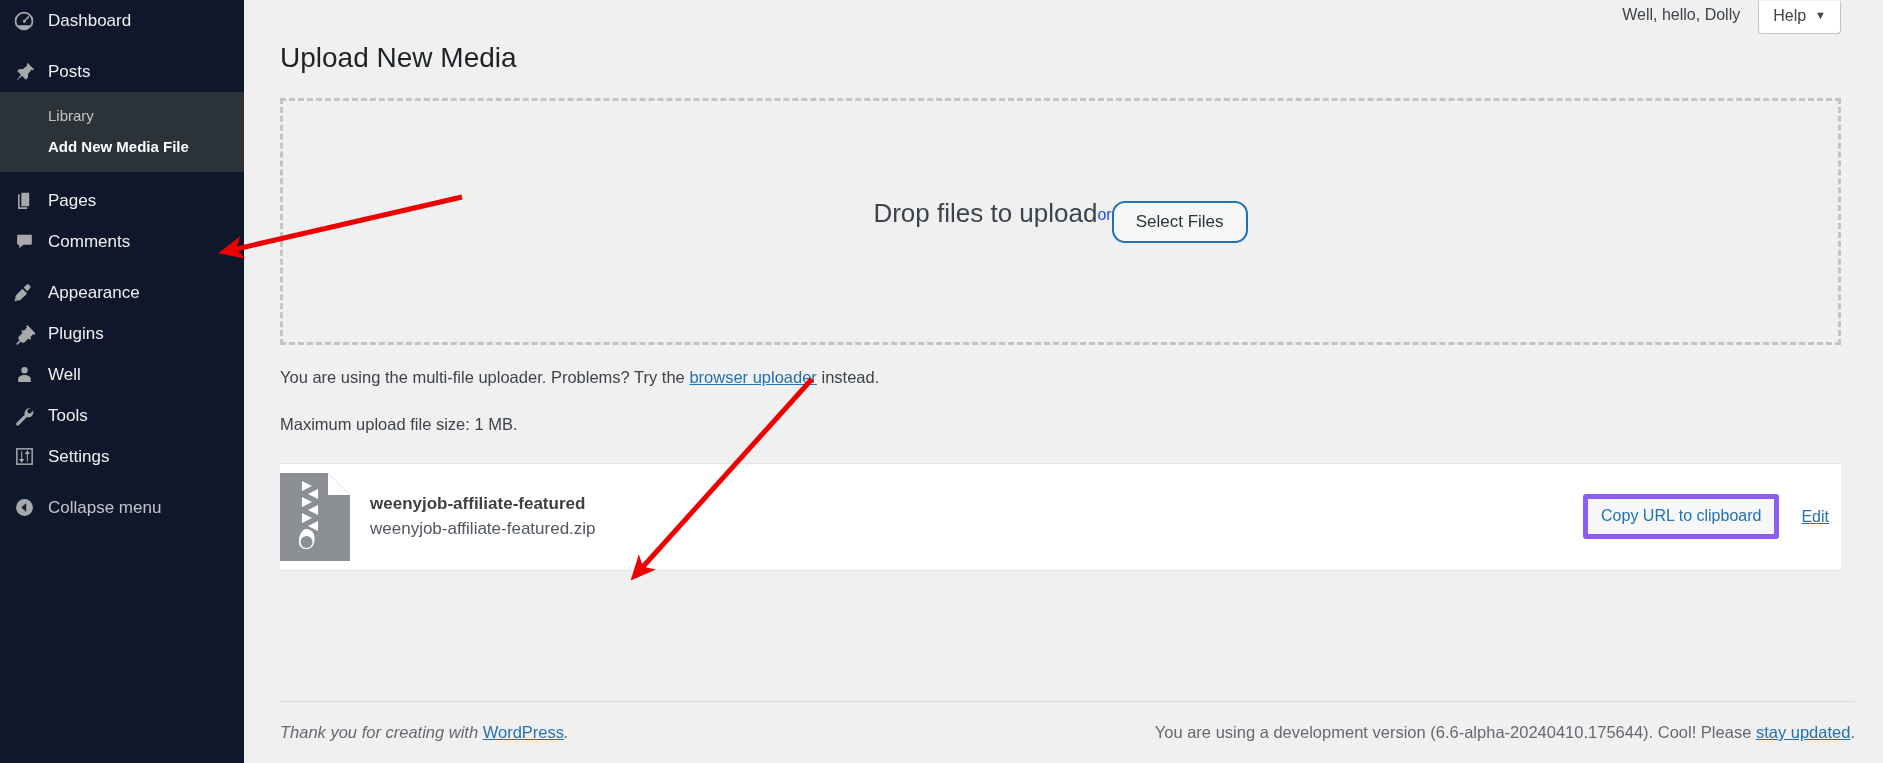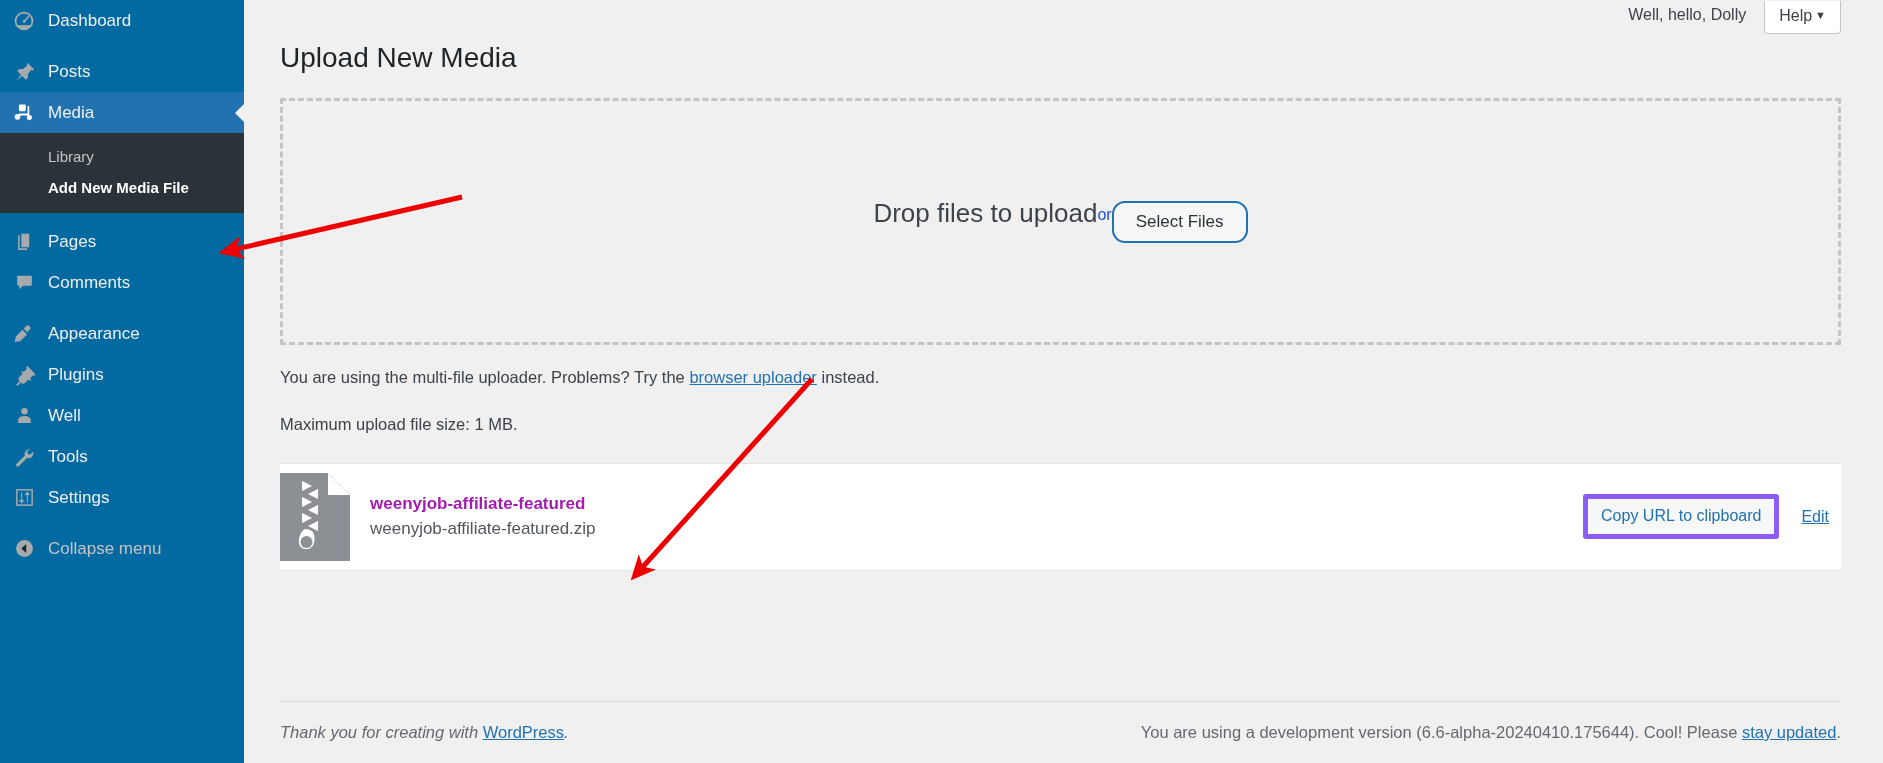--- a/index.html
+++ b/index.html
@@ -14,21 +14,21 @@
     position: relative;
     width: 1883px; height: 763px;
     background: #f0f0f1;
     display: flex;
   }
 
   
   #sidebar {
     width: 244px;
     min-width: 244px;
-    background: #0369a1;
+    background: #0f172a;
     color: #f0f0f1;
     position: relative;
     padding-top: 0;
     height: 763px;
   }
   .menu-item {
     display: flex;
     align-items: center;
     height: 41px;
     padding: 0 0 0 0;
@@ -100,21 +100,21 @@
     background: #fff;
     border: 1px solid #c3c4c7;
     border-top: none;
     border-radius: 0 0 4px 4px;
     font-size: 16px;
     color: #3c434a;
     padding: 5px 14px 8px 14px;
     cursor: pointer;
     display: flex;
     align-items: center;
-    gap: 3px;
+    gap: 9px;
     line-height: 1.2;
     justify-content: space-between;
   }
   .caret { font-size: 11px; color: #3c434a; }
 
   h1#page-title {
     font-size: 28px;
     font-weight: normal;
     color: #1d2327;
     margin: 6px 0 22px 0;
@@ -182,21 +182,21 @@
   #zip-icon {
     width: 70px;
     min-width: 70px;
     height: 88px;
     margin-right: 20px;
   }
   #file-names { flex: 1; }
   #file-title {
     font-size: 17px;
     font-weight: bold;
-    color: #a21caf;
+    color: #404040;
     line-height: 1.5;
   }
   #file-sub {
     font-size: 17px;
     color: #50575e;
     line-height: 1.55;
   }
   #file-actions {
     display: flex;
     align-items: center;
@@ -214,21 +214,21 @@
   }
   #edit-link {
     color: #2271b1;
     font-size: 16px;
     text-decoration: underline;
     cursor: pointer;
   }
 
   #footer {
     position: absolute;
-    left: 36px; right: 42px;
+    left: 36px; right: 28px;
     bottom: 0;
     height: 62px;
     border-top: 1px solid #dcdcde;
     display: flex;
     align-items: center;
     justify-content: space-between;
     font-size: 16.5px;
     color: #646970;
   }
   #footer-left { font-style: italic; }
@@ -262,28 +262,20 @@
 
     <div class="menu-item">
       <span class="mi-icon">
         <svg width="22" height="22" viewBox="0 0 20 20" fill="currentColor">
           <path d="M13.3 1.8l-1.1 1.1 1 1-4.3 3.5-1.5-.2c-.9-.1-1.8.2-2.4.8L3.8 9.2l3.4 3.4-4.5 5.6 5.6-4.5 3.4 3.4 1.2-1.2c.6-.6.9-1.5.8-2.4l-.2-1.5 3.5-4.3 1 1 1.1-1.1-5.8-5.8z"></path>
         </svg>
       </span>
       <span class="mi-label">Posts</span>
     </div>
 
-    <div class="menu-item current">
-      <span class="mi-icon">
-        <svg width="22" height="22" viewBox="0 0 20 20" fill="currentColor">
-          <path d="M6.5 2.3c-.6 0-1.1.5-1.1 1.1v3.9c0 .6.5 1.1 1.1 1.1h4c.6 0 1.1-.5 1.1-1.1V3.4c0-.6-.5-1.1-1.1-1.1h-4zm6.8 1.4v5.9c0 .5-.4.9-.9.9H5.3v.9c0 .5.4.9.9.9h6.3l2.3 2.3V4.6c0-.5-.4-.9-.9-.9h-.6zM4.1 10.9a2.6 2.6 0 100 5.2 2.6 2.6 0 000-5.2zm10.8 1a2.3 2.3 0 100 4.6 2.3 2.3 0 000-4.6z"></path>
-        </svg>
-      </span>
-      <span class="mi-label">Media</span>
-    </div>
 
     <div class="submenu">
       <div class="submenu-item">
         <span>Library</span>
       </div>
       <div class="submenu-item active">
         <span>Add New Media File</span>
       </div>
     </div>
 

